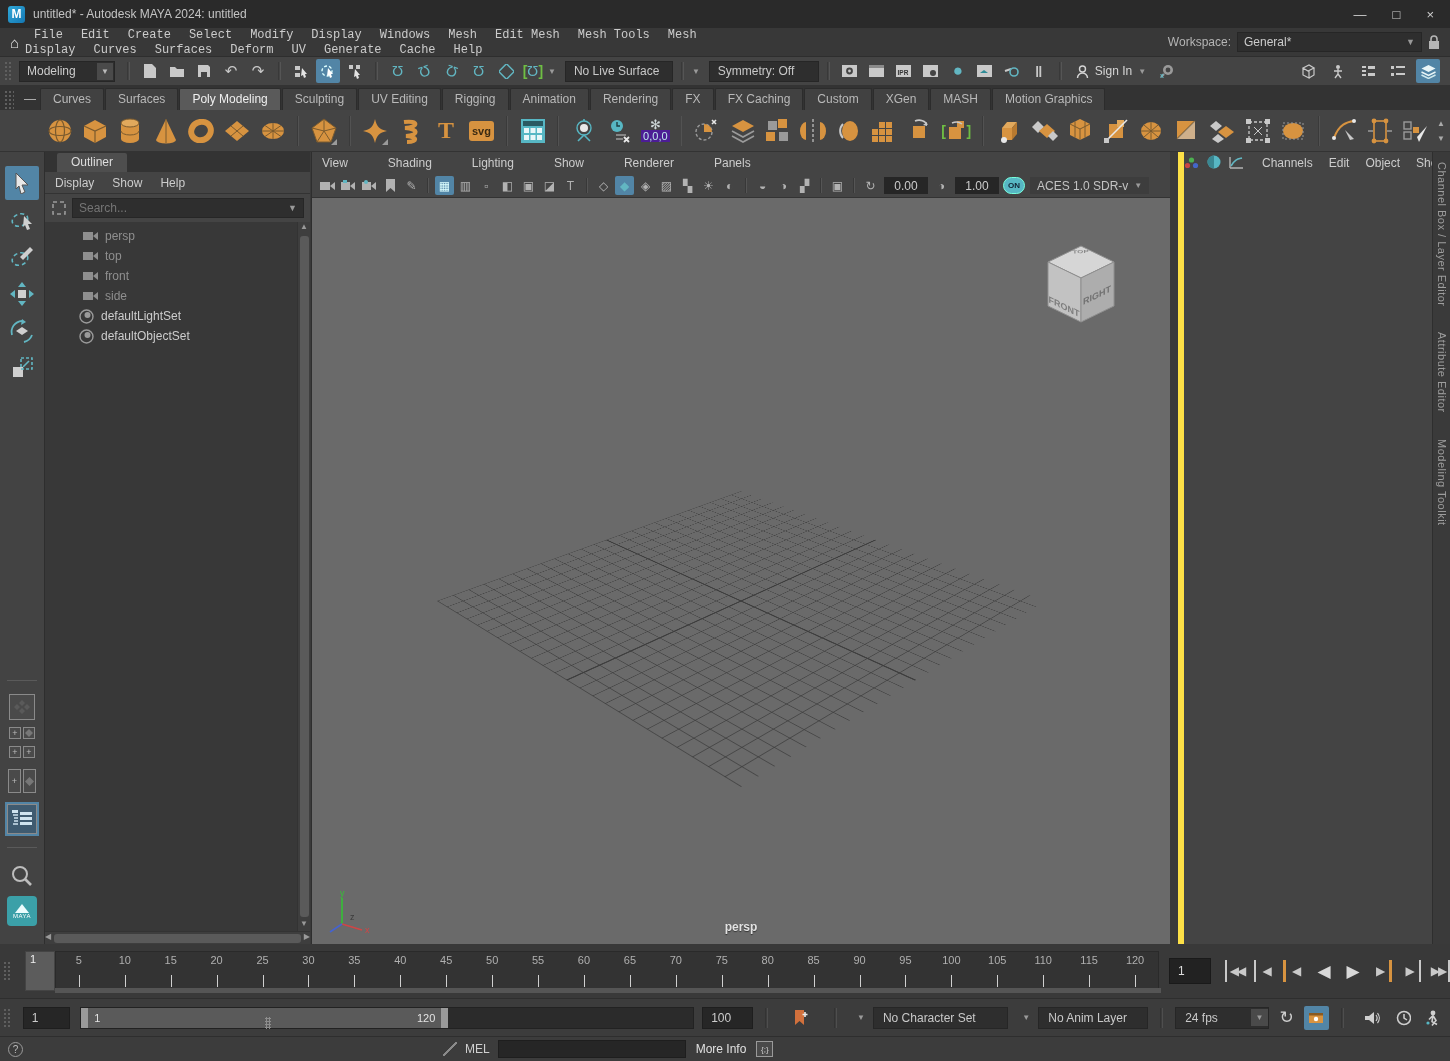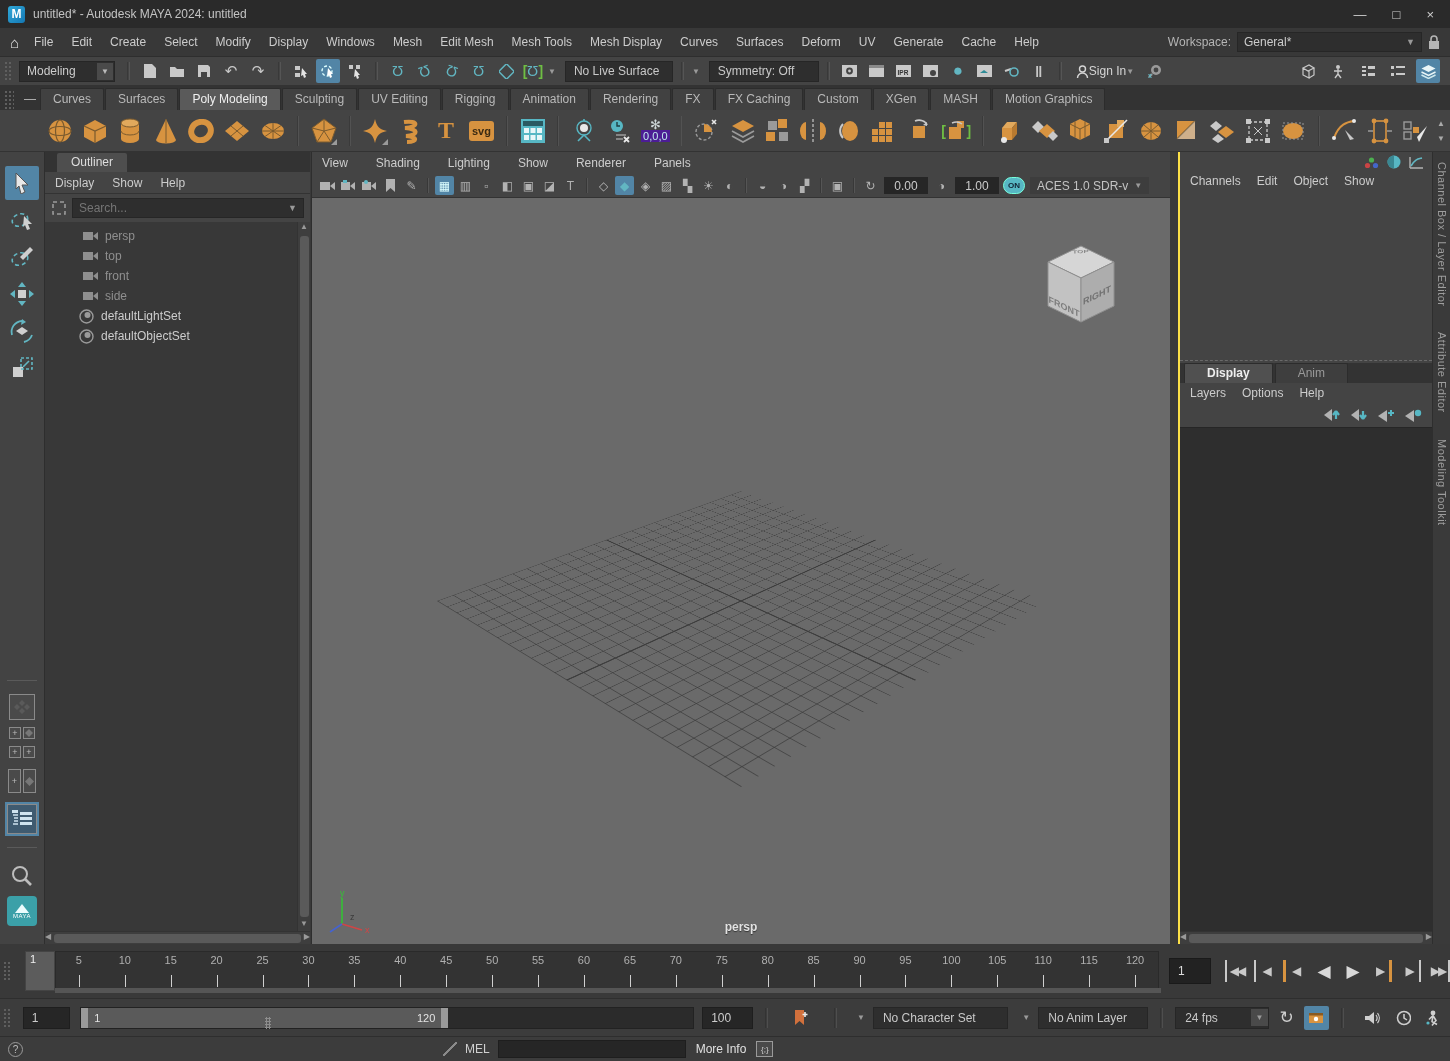--- a/index.html
+++ b/index.html
@@ -8,39 +8,39 @@
 .abs{position:absolute;}
 .ico{display:inline-flex;align-items:center;justify-content:center;color:#b5b5b5;}
 svg{display:block;}
 
 #titlebar{left:0;top:0;width:1450px;height:28px;background:#2a2a2a;display:flex;align-items:center;padding:0 8px;gap:8px;}
 #maya-logo{width:17px;height:17px;background:linear-gradient(135deg,#30a8d8,#1478b4);border-radius:3px;color:#fff;font-weight:bold;font-size:12px;display:flex;align-items:center;justify-content:center;}
 #titlebar .title{color:#c4c4c4;font-size:12px;}
 #titlebar .winbtns{margin-left:auto;display:flex;gap:26px;padding-right:8px;color:#cfcfcf;font-size:13px;}
 
 #menubar{left:0;top:28px;width:1450px;height:29px;background:#383838;display:flex;align-items:center;padding:0 10px;gap:2px;border-bottom:1px solid #2e2e2e;}
-#menubar .m{padding:4px 9px;color:#ccc;cursor:default;}
+#menubar .m{padding:4px 9px;color:#ccc;cursor:default;font-family:Liberation Mono, monospace;}
 #menubar .home{color:#e8e8e8;font-size:15px;margin-right:4px;}
 #workspace{margin-left:auto;display:flex;align-items:center;gap:6px;}
 #workspace .lbl{color:#b5b5b5;}
 #workspace .dd{width:185px;height:20px;background:#2e2e2e;border:1px solid #262626;display:flex;align-items:center;padding:0 6px;color:#ccc;}
 #workspace .dd .car{margin-left:auto;color:#999;font-size:9px;}
 
 #toolbar{left:0;top:57px;width:1450px;height:29px;background:#444;display:flex;align-items:center;padding:0 4px;gap:3px;border-bottom:1px solid #333;}
 .grip{width:8px;height:20px;background-image:radial-gradient(#5f5f5f 1px,transparent 1.2px);background-size:4px 4px;}
 #mode-dd{width:96px;height:21px;background:#2e2e2e;border:1px solid #262626;display:flex;align-items:center;padding:0 7px;color:#ccc;margin:0 4px;}
 #mode-dd .car{margin-left:auto;background:#4a4a4a;width:16px;height:17px;display:flex;align-items:center;justify-content:center;font-size:8px;color:#bbb;margin-right:-6px;}
 .tsep{width:3px;height:18px;border-left:1px solid #393939;border-right:1px solid #555;margin:0 5px;}
 .tbtn{width:24px;height:24px;display:flex;align-items:center;justify-content:center;border-radius:2px;}
 .tbtn.active{background:#5285a6;}
 .tbtn .g{font-size:15px;color:#c9c9c9;}
 .teal{color:#62b6c2!important;}
 .field{height:21px;background:#2e2e2e;border:1px solid #262626;display:flex;align-items:center;padding:0 8px;color:#c9c9c9;}
 .gbr{color:#6fbe44;font-weight:bold;font-size:14px;}
-#signin{height:22px;display:flex;align-items:center;padding:0 6px;color:#d5d5d5;}
+#signin{height:22px;display:flex;align-items:center;gap:6px;padding:0 6px;color:#d5d5d5;}
 #toolbar .right{margin-left:auto;display:flex;align-items:center;gap:6px;padding-right:6px;}
 
 #shelftabs{left:0;top:86px;width:1450px;height:24px;background:#333;display:flex;align-items:flex-end;padding-left:40px;gap:1px;}
 #shelftabs .t{background:#414141;color:#b9b9b9;padding:3px 12px 4px;font-size:12px;border:1px solid #2c2c2c;border-bottom:none;border-radius:2px 2px 0 0;}
 #shelftabs .t:nth-of-type(3){background:#5a5a5a;color:#efefef;}
 #shelf-grip{position:absolute;left:4px;top:90px;width:10px;height:34px;}
 
 #shelf{left:0;top:110px;width:1450px;height:42px;background:#444;display:flex;align-items:center;padding-left:46px;gap:8px;border-bottom:1px solid #333;}
 .shicon{width:30px;height:32px;display:flex;align-items:center;justify-content:center;position:relative;}
 .ssep{width:2px;height:30px;background:#3a3a3a;border-right:1px solid #525252;margin:0 3px;}
@@ -97,21 +97,21 @@
   linear-gradient(0deg,transparent calc(50% - 1px),#3f3f3f calc(50% - 1px),#3f3f3f calc(50% + 1px),transparent calc(50% + 1px)),
   linear-gradient(90deg,transparent calc(50% - 1px),#3f3f3f calc(50% - 1px),#3f3f3f calc(50% + 1px),transparent calc(50% + 1px)),
   repeating-linear-gradient(0deg,rgba(60,60,60,.75) 0 1px,transparent 1px 17.9px),
   repeating-linear-gradient(90deg,rgba(60,60,60,.75) 0 1px,transparent 1px 17.9px);
  transform:perspective(1050px) rotateX(63deg) rotateZ(45deg);}
 #viewcube{position:absolute;right:48px;top:42px;}
 #persp-label{position:absolute;left:0;right:0;bottom:10px;text-align:center;color:#e2e2e2;font-weight:bold;font-size:12px;text-shadow:0 1px 1px #333;}
 #axisind{position:absolute;left:16px;bottom:10px;}
 
 #cbgap{left:1170px;top:0;width:8px;height:792px;background:#3a3a3a;}
-#channelbox{left:1178px;top:0;width:254px;height:792px;background:#444;display:flex;flex-direction:column;border-left:2px solid #fde047;}
+#channelbox{left:1178px;top:0;width:254px;height:792px;background:#444;display:flex;flex-direction:row;border-left:6px solid #fde047;}
 #cb-top{height:18px;display:flex;justify-content:flex-end;align-items:center;gap:8px;padding:2px 8px 0 0;}
 #cb-menus{height:22px;display:flex;align-items:center;padding:0 10px;gap:16px;color:#ccc;}
 #cb-msg{padding:150px 16px 0;text-align:center;color:#b2b2b2;font-weight:bold;line-height:1.35;}
 #cb-split{margin-top:168px;border-top:1px dashed #6a6a6a;position:relative;}
 #layer-tabs{height:20px;background:#333;display:flex;align-items:flex-end;padding-left:4px;gap:2px;margin-top:2px;}
 #layer-tabs .lt{padding:2px 22px 3px;background:#3e3e3e;color:#9a9a9a;border:1px solid #2c2c2c;border-bottom:none;border-radius:2px 2px 0 0;}
 #layer-tabs .lt:nth-of-type(1){background:#505050;color:#eee;font-weight:bold;}
 #layer-menus{height:20px;display:flex;align-items:center;gap:16px;padding:0 10px;color:#ccc;background:#444;}
 #layer-icons{height:24px;display:flex;justify-content:flex-end;align-items:center;gap:10px;padding-right:10px;background:#444;}
 #layer-list{flex:1;background:#2e2e2e;border-top:1px solid #262626;}
@@ -814,21 +814,21 @@
     </div>
     <div class="hscroll">
       <span class="scar">◀</span>
       <div class="hthumb"></div>
       <span class="scar">▶</span>
     </div>
   </div>
 
   <div id="viewport" class="abs">
     <div id="vmenus">
-      <span style="display:flex;gap:28px">
+      <span style="display:flex;gap:40px">
           <span>View</span>
           <span>Shading</span>
           <span>Lighting</span>
           <span>Show</span>
           <span>Renderer</span>
           <span>Panels</span>
         </span>
     </div>
     <div id="vtools">
       <span class="vicon">

